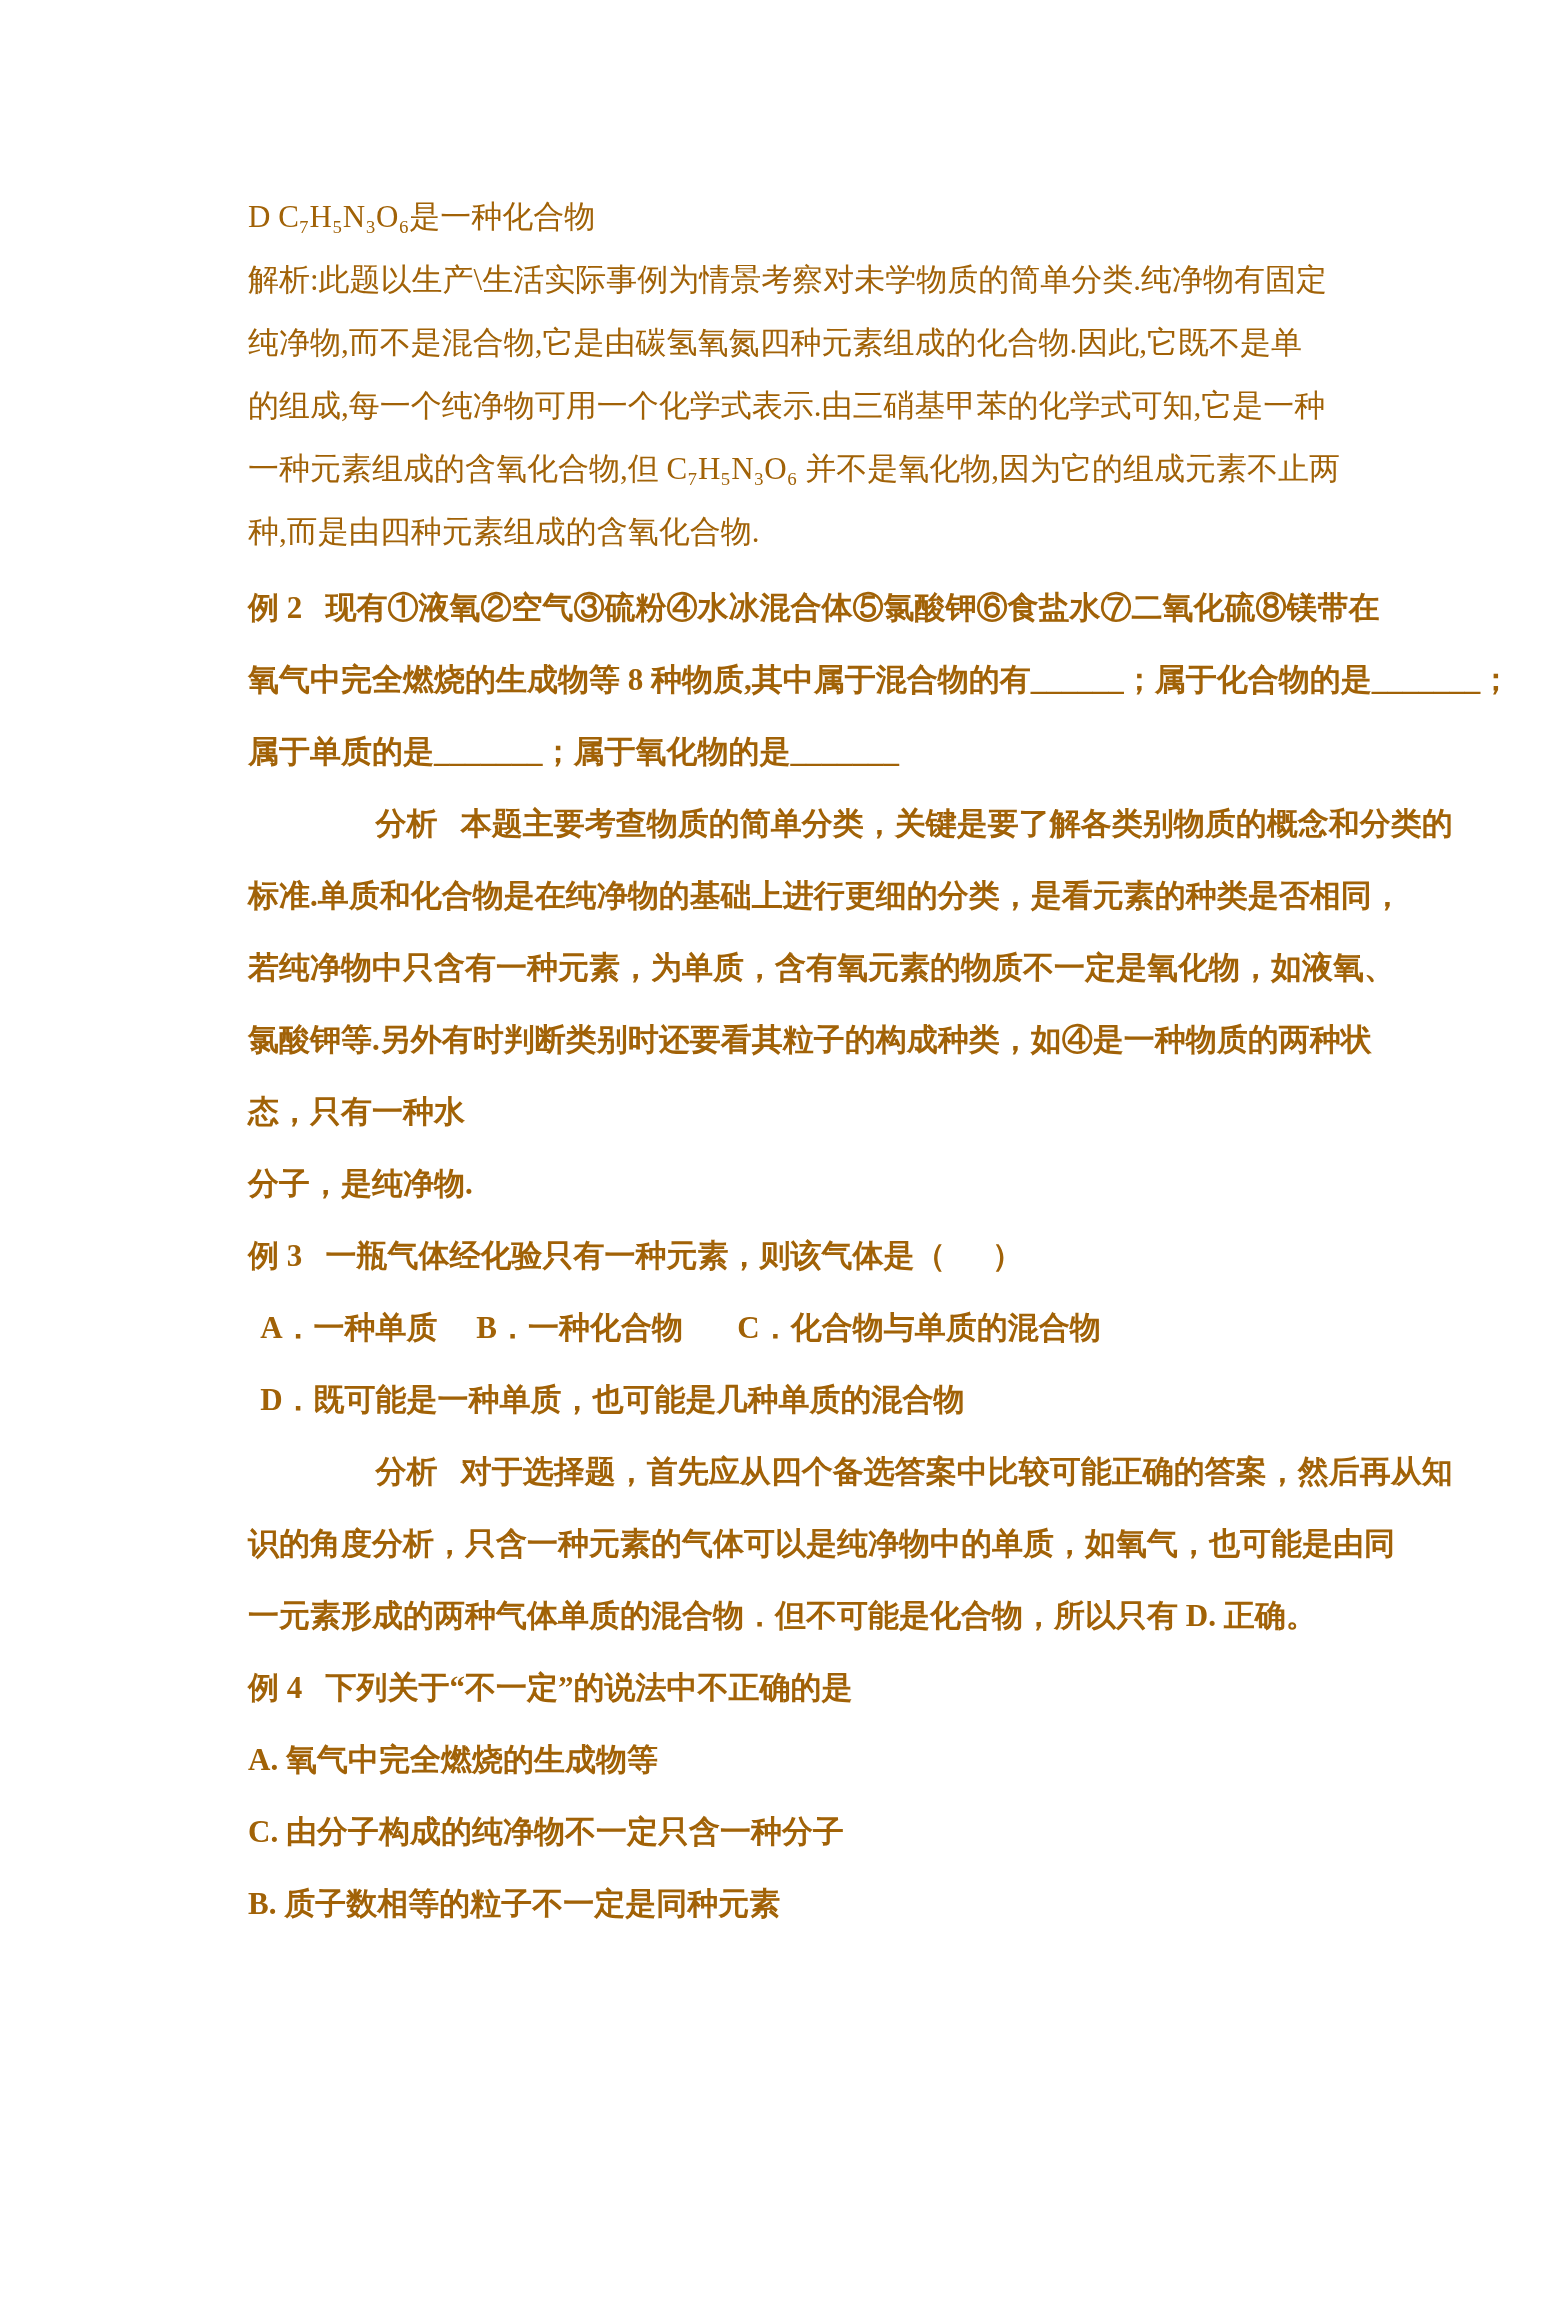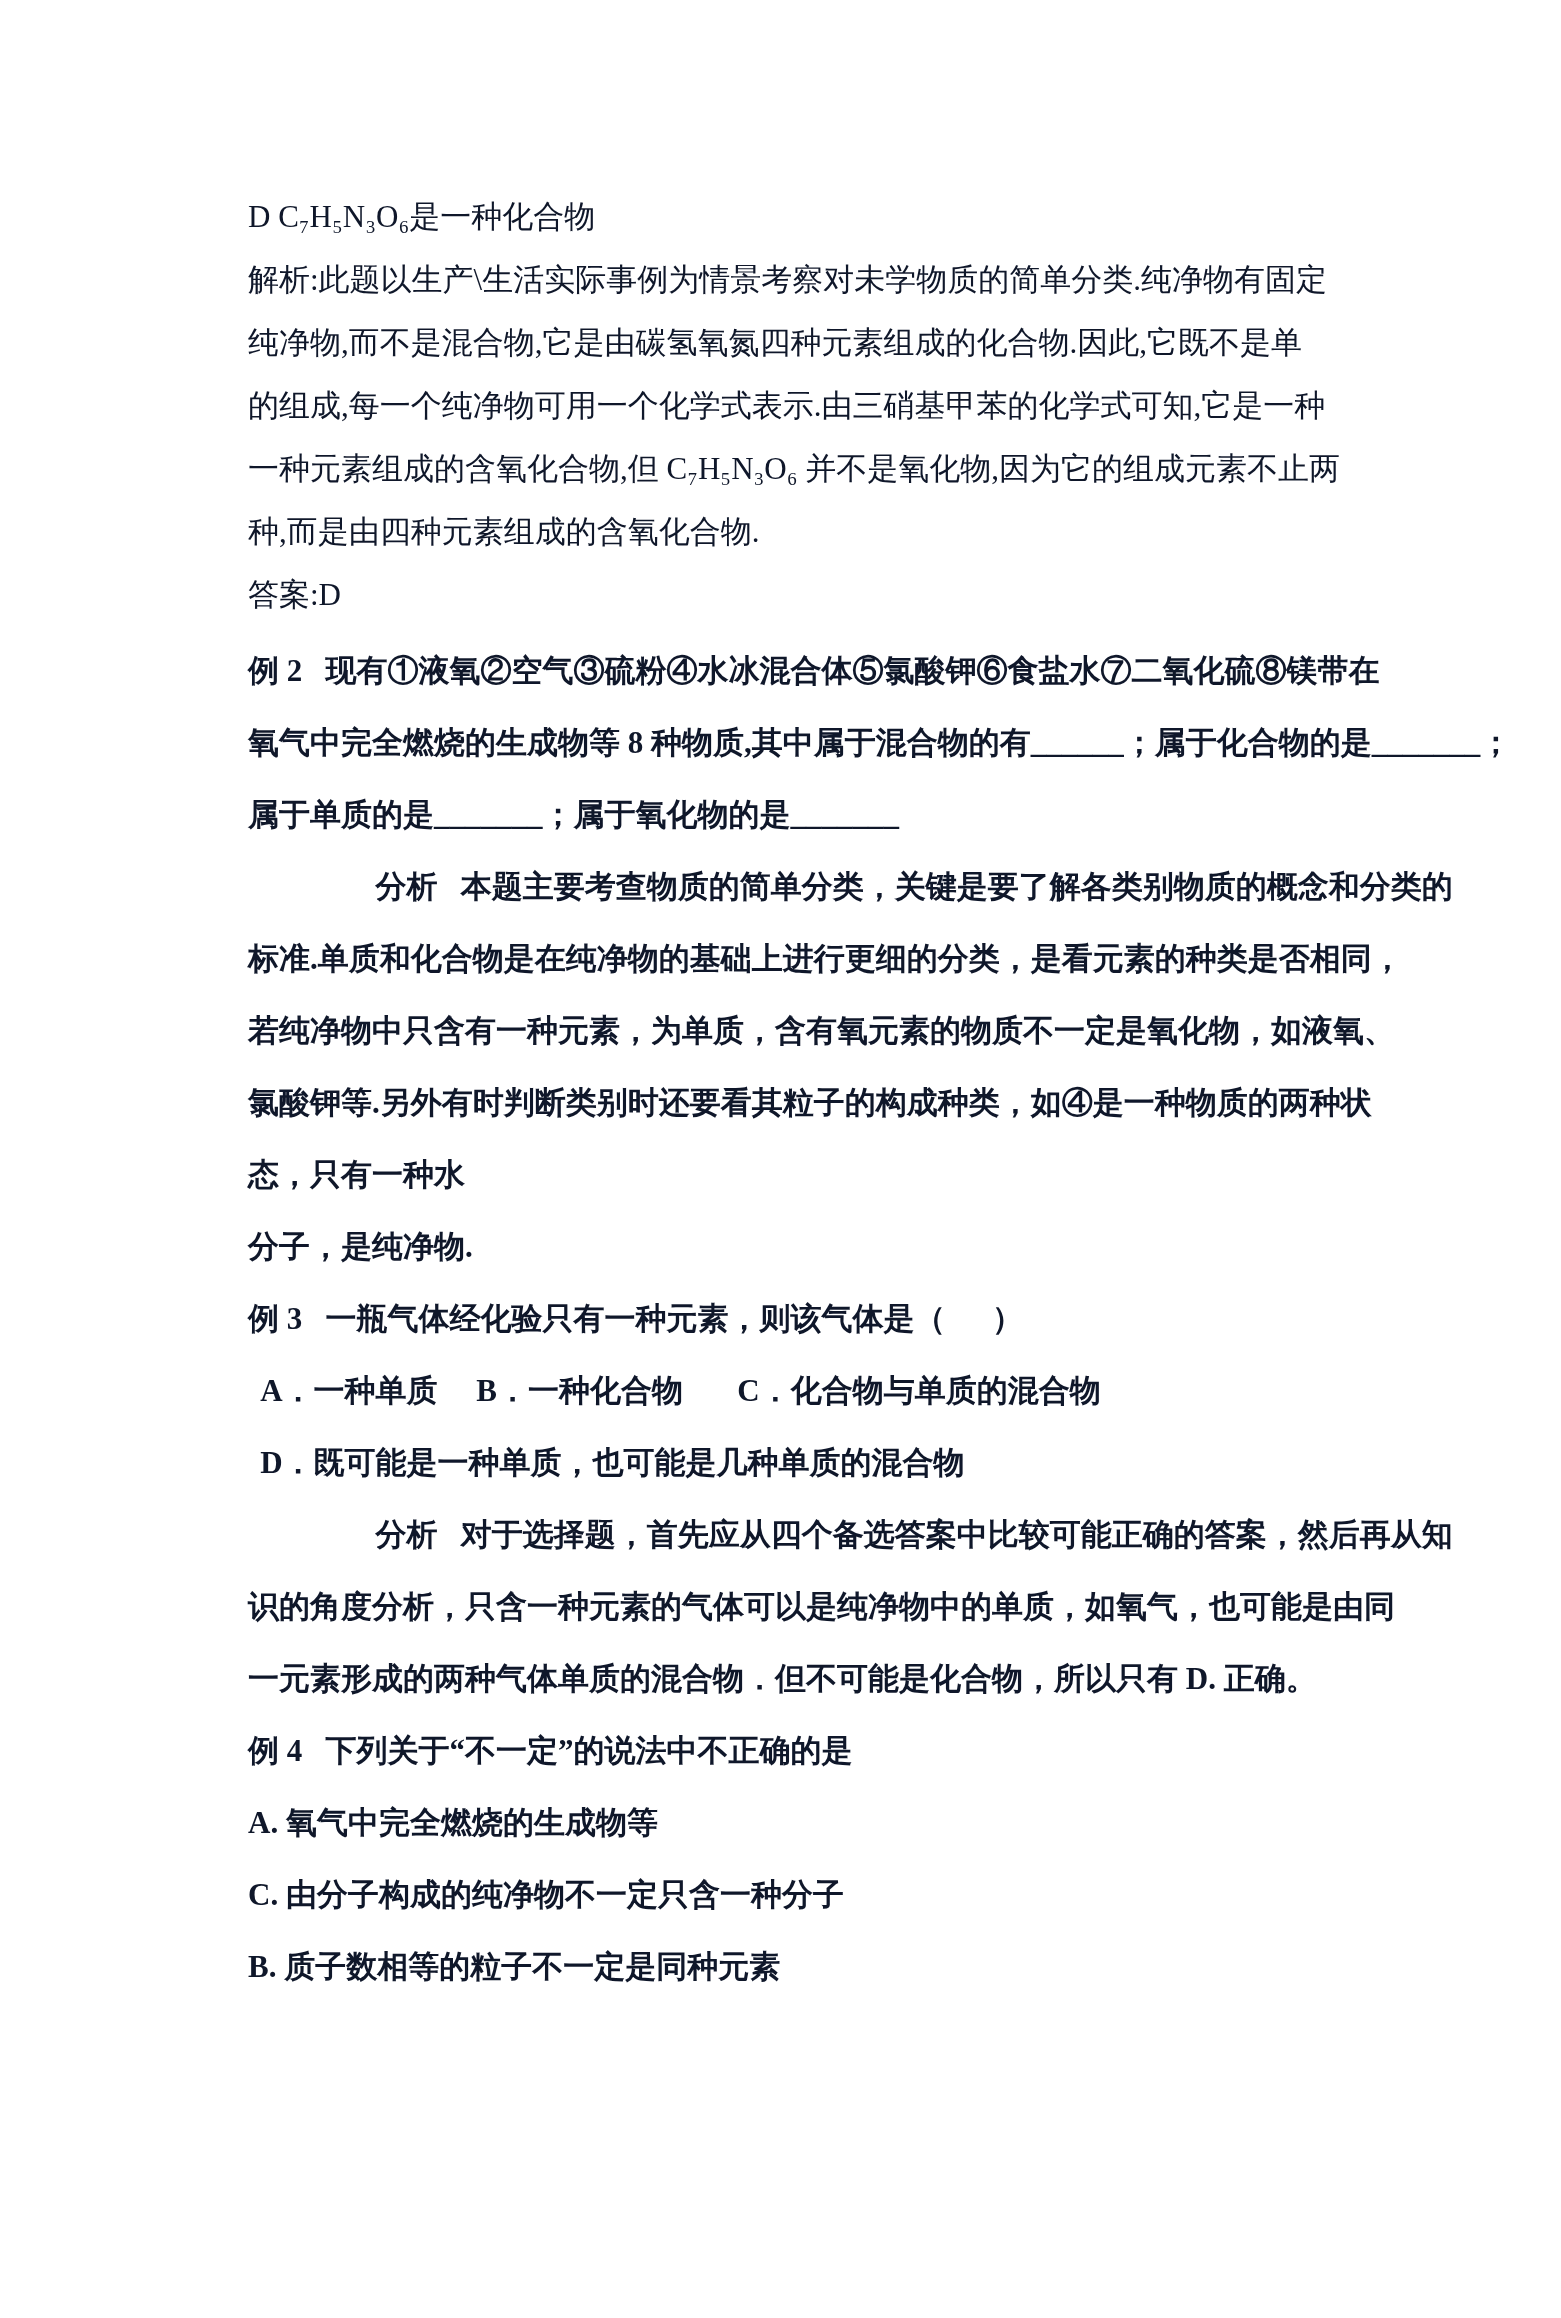--- a/index.html
+++ b/index.html
@@ -17,41 +17,40 @@
   .page {
     box-sizing: border-box;
     width: 1562px;
     height: 2319px;
     padding: 185px 46px 0 248px;
     background: #ffffff;
   }
   .line {
     white-space: pre;
     font-size: 31px;
-    color: #0f172a;
+    color: #a16207;
   }
   .sec-a .line { line-height: 63px; height: 63px; }
   .sec-b .line { line-height: 72px; height: 72px; font-weight: bold; }
   .sec-b { margin-top: 9.1px; }
   .indent-2 { padding-left: 64px; text-align: center; }
   .indent-sm { padding-left: 12.2px; }
 </style>
 </head>
 <body>
 
 <div class="page">
 
   <div class="sec-a">
     <div class="line">D C₇H₅N₃O₆是一种化合物</div>
     <div class="line">解析:此题以生产\生活实际事例为情景考察对未学物质的简单分类.纯净物有固定</div>
     <div class="line">纯净物,而不是混合物,它是由碳氢氧氮四种元素组成的化合物.因此,它既不是单</div>
     <div class="line">的组成,每一个纯净物可用一个化学式表示.由三硝基甲苯的化学式可知,它是一种</div>
     <div class="line">一种元素组成的含氧化合物,但 C₇H₅N₃O₆ 并不是氧化物,因为它的组成元素不止两</div>
     <div class="line">种,而是由四种元素组成的含氧化合物.</div>
-    <div class="line">答案:D</div>
   </div>
 
   <div class="sec-b">
     <div class="line">例 2   现有①液氧②空气③硫粉④水冰混合体⑤氯酸钾⑥食盐水⑦二氧化硫⑧镁带在</div>
     <div class="line">氧气中完全燃烧的生成物等 8 种物质,其中属于混合物的有______；属于化合物的是_______；</div>
     <div class="line">属于单质的是_______；属于氧化物的是_______</div>
     <div class="line indent-2">分析   本题主要考查物质的简单分类，关键是要了解各类别物质的概念和分类的</div>
     <div class="line">标准.单质和化合物是在纯净物的基础上进行更细的分类，是看元素的种类是否相同，</div>
     <div class="line">若纯净物中只含有一种元素，为单质，含有氧元素的物质不一定是氧化物，如液氧、</div>
     <div class="line">氯酸钾等.另外有时判断类别时还要看其粒子的构成种类，如④是一种物质的两种状</div>

